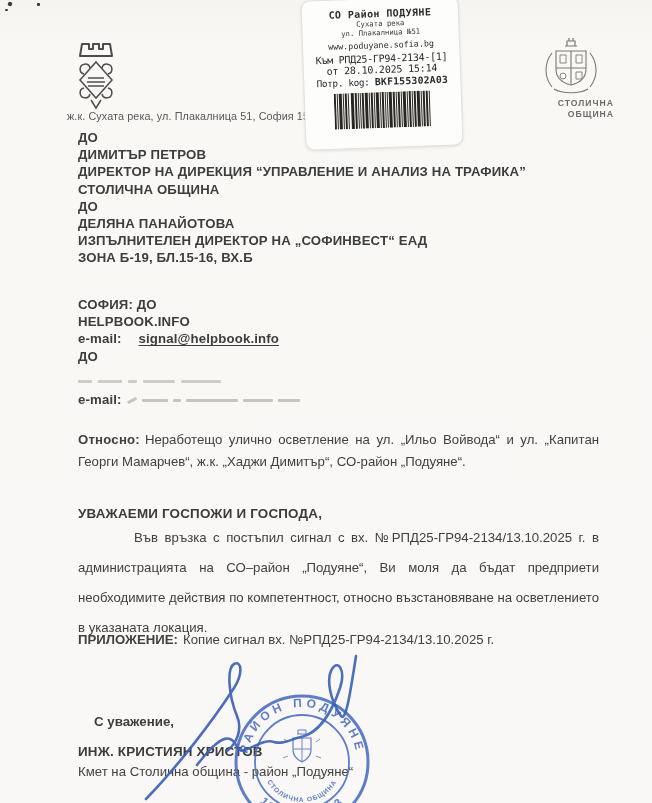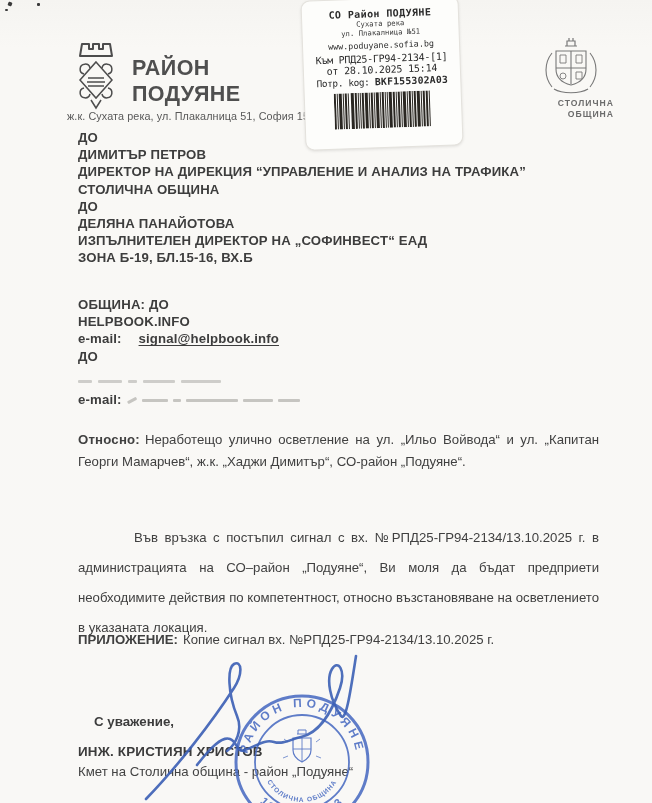--- a/index.html
+++ b/index.html
@@ -65,24 +65,20 @@
       <path d="M20,20 L36,38 L20,56 L4,38 Z"></path>
       <path d="M12,36 H28 M11,40 H29 M12,44 H28" stroke-width="1.3"></path>
       <path d="M14,26 a5,5 0 1 0 -6,6"></path>
       <path d="M26,26 a5,5 0 1 1 6,6"></path>
       <path d="M8,46 a5,5 0 1 0 6,6"></path>
       <path d="M32,46 a5,5 0 1 1 -6,6"></path>
       <path d="M15,58 L20,66 L25,58"></path>
     </g>
   </svg>
 
-  <div class="abs org-name">
-    <div>РАЙОН</div>
-    <div>ПОДУЯНЕ</div>
-  </div>
   <div class="abs hq-address">ж.к. Сухата река, ул. Плакалница 51, София 1517</div>
 
   <div class="abs sticker">
     <div class="st-title">СО Район ПОДУЯНЕ</div>
     <div class="st-small">Сухата река</div>
     <div class="st-small">ул. Плакалница №51</div>
     <div class="st-web">www.poduyane.sofia.bg</div>
     <div class="st-ref">Към РПД25-ГР94-2134-[1]</div>
     <div class="st-dt">от 28.10.2025 15:14</div>
     <div class="st-code">
@@ -153,38 +149,39 @@
     <div>ДИМИТЪР ПЕТРОВ</div>
     <div>ДИРЕКТОР НА ДИРЕКЦИЯ “УПРАВЛЕНИЕ И АНАЛИЗ НА ТРАФИКА”</div>
     <div>СТОЛИЧНА ОБЩИНА</div>
     <div>ДО</div>
     <div>ДЕЛЯНА ПАНАЙОТОВА</div>
     <div>ИЗПЪЛНИТЕЛЕН ДИРЕКТОР НА „СОФИНВЕСТ“ ЕАД</div>
     <div>ЗОНА Б-19, БЛ.15-16, ВХ.Б</div>
   </div>
 
   <div class="abs copyblock">
-    <div>ОБЩИНА: ДО</div>
+    <div>СОФИЯ: ДО</div>
     <div>HELPBOOK.INFO</div>
     <div>
       <span class="lbl">e-mail:</span><span class="email-link">signal@helpbook.info</span>
     </div>
     <div>ДО</div>
     <div style="height:19px;padding-top:7px;">
       <span class="frag" style="width:14px;"></span><span class="frag" style="width:24px;"></span><span class="frag" style="width:9px;"></span><span class="frag" style="width:32px;"></span><span class="frag" style="width:40px;"></span>
     </div>
     <div>
       <span class="lbl">e-mail:</span><span class="frag2" style="width:10px;transform:rotate(-28deg);"></span><span class="frag2" style="width:26px;"></span><span class="frag2" style="width:8px;"></span><span class="frag2" style="width:52px;"></span><span class="frag2" style="width:30px;"></span><span class="frag2" style="width:22px;"></span>
     </div>
   </div>
 
   <div class="abs subject">
     <b class="lbl">Относно:</b><span>Неработещо улично осветление на ул. „Ильо Войвода“ и ул. „Капитан Георги Мамарчев“, ж.к. „Хаджи Димитър“, СО-район „Подуяне“.</span>
   </div>
 
+  <div class="abs salutation">УВАЖАЕМИ ГОСПОЖИ И ГОСПОДА,</div>
 
   <div class="abs body-par">Във връзка с постъпил сигнал с вх. №РПД25-ГР94-2134/13.10.2025 г. в администрацията на СО–район „Подуяне“, Ви моля да бъдат предприети необходимите действия по компетентност, относно възстановяване на осветлението в указаната локация.</div>
 
   <div class="abs attachment">
     <b class="lbl">ПРИЛОЖЕНИЕ:</b><span>Копие сигнал вх. №РПД25-ГР94-2134/13.10.2025 г.</span>
   </div>
 
   <div class="abs closing">С уважение,</div>
   <div class="abs signer-name">ИНЖ. КРИСТИЯН ХРИСТОВ</div>
   <div class="abs signer-title">Кмет на Столична община - район „Подуяне“</div>

